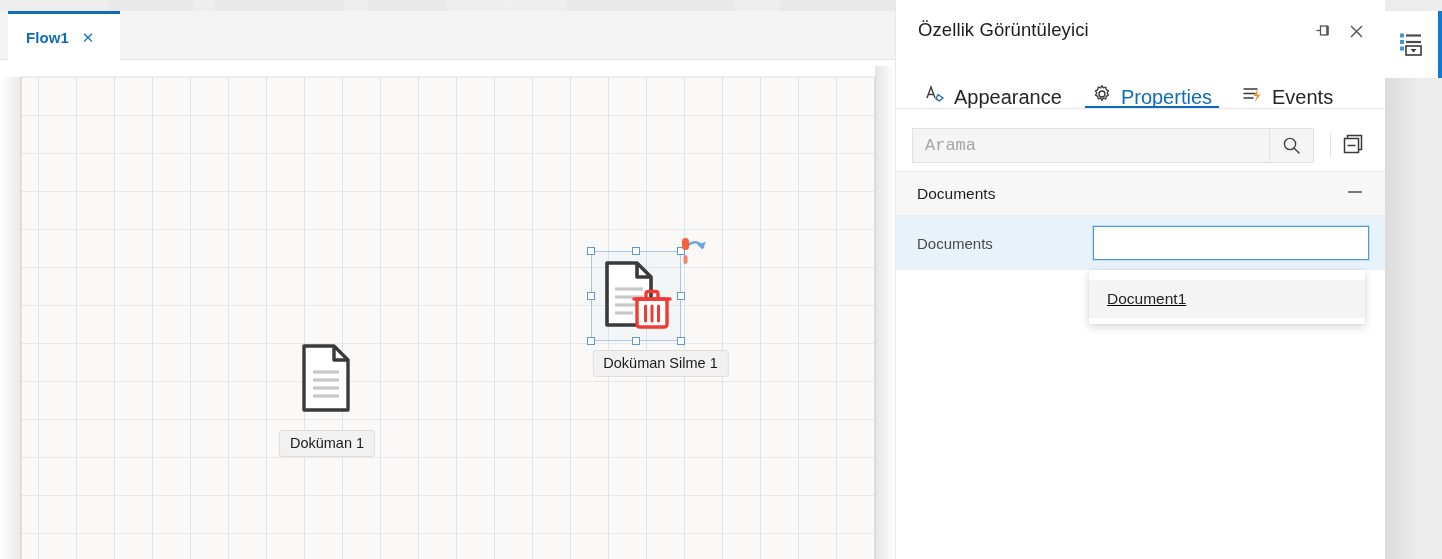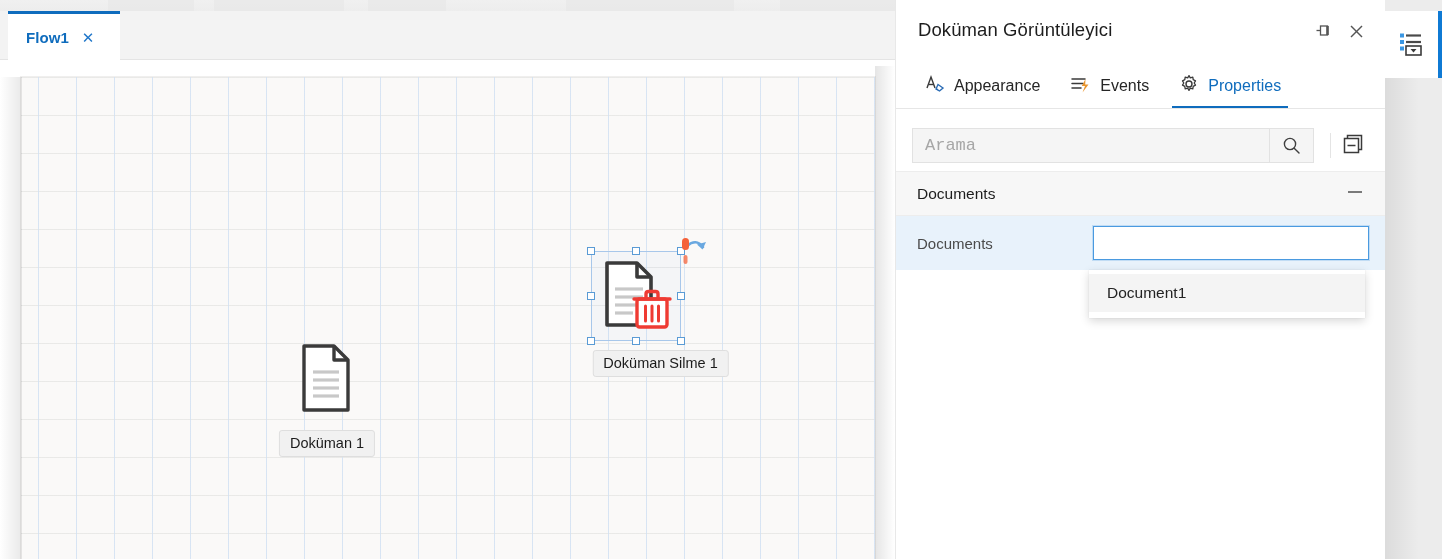--- a/index.html
+++ b/index.html
@@ -119,22 +119,22 @@
   .icon-btn { cursor: pointer; display: inline-flex; align-items: center; justify-content: center; }
 
   .tabs2 {
     position: absolute; left: 0; top: 62px; width: 490px; height: 47px;
     display: flex; align-items: center; gap: 0px; padding-left: 14px;
   }
   .tabs2::after {
     content: ""; position: absolute; left: 0; right: 0; bottom: 0; height: 1px; background: #e6e6e6;
   }
   .ptab {
-    position: relative; height: 47px; display: flex; align-items: center; gap: 9px;
-    padding: 0 15px; cursor: pointer; font-size: 16px; color: #262626;
+    position: relative; height: 47px; display: flex; align-items: flex-end; gap: 9px;
+    padding: 0 15px; cursor: pointer; font-size: 20px; color: #262626;
   }
   .ptab.active { color: #0f6cbd; }
   .ptab.active::after {
     content: ""; position: absolute; left: 8px; right: 8px; bottom: 0; height: 3px; background: #0f6cbd;
   }
 
   .searchrow {
     position: absolute; left: 0; top: 119px; width: 490px; height: 52px;
   }
   .searchbox {
@@ -173,22 +173,23 @@
     box-shadow: 0 0 0 1px rgba(74,154,224,.25);
   }
   .prop-input input {
     width: 100%; height: 100%; border: 0; outline: 0; background: transparent;
     padding: 0 10px; font-size: 15px; color: #1d1d1d; font-family: "Liberation Sans", sans-serif;
   }
 
   .dropdown {
     position: absolute; left: 193px; top: 270px; width: 276px;
     background: #ffffff; box-shadow: 0 3px 9px rgba(0,0,0,.16), 0 0 1px rgba(0,0,0,.12);
-    padding: 4px 0 6px;
+    padding: 10px 0 6px;
     z-index: 30;
+    text-decoration: underline;
   }
   .dd-item {
     height: 38px; display: flex; align-items: center; padding: 0 18px;
     font-size: 15.5px; color: #232323; background: #f4f4f4; cursor: pointer;
   }
 
   
   .rail {
     position: absolute; left: 1385px; top: 0; width: 57px; height: 559px;
     background: #ececec;
@@ -298,21 +299,21 @@
       </div>
     </div>
 
     <div class="canvas-shadow-l"></div>
   </div>
   <div class="canvas-shadow-r"></div>
 
   <div class="panel">
 
     <div class="panel-head">
-      <div class="panel-title">Doküman Görüntüleyici</div>
+      <div class="panel-title">Özellik Görüntüleyici</div>
       <div class="panel-actions">
         <span class="icon-btn">
           <svg width="18" height="18" viewBox="0 0 18 18" aria-hidden="true">
             <rect x="6.5" y="4" width="7" height="9" fill="none" stroke="#555" stroke-width="1.3"></rect>
             <line x1="13.5" y1="4" x2="13.5" y2="13" stroke="#555" stroke-width="2.6"></line>
             <line x1="2.5" y1="8.5" x2="6.5" y2="8.5" stroke="#555" stroke-width="1.3"></line>
           </svg>
         </span>
         <span class="icon-btn">
           <svg width="17" height="17" viewBox="0 0 17 17" aria-hidden="true">
@@ -327,42 +328,42 @@
       <div class="ptab">
         <span>
           <svg width="20" height="20" viewBox="0 0 20 20" aria-hidden="true">
             <path d="M2 14 L6 3 L10 14" fill="none" stroke="#3a3a3a" stroke-width="1.4"></path>
             <line x1="3.6" y1="10.5" x2="8.6" y2="10.5" stroke="#3a3a3a" stroke-width="1.4"></line>
             <path d="M11 15 L13 10.5 L18 14 L14.5 17 Z" fill="none" stroke="#2b6cb5" stroke-width="1.4"></path>
             <line x1="11" y1="15" x2="13.2" y2="15.6" stroke="#2b6cb5" stroke-width="1.4"></line>
           </svg>
         </span>
         <span>Appearance</span>
+      </div>
+      <div class="ptab active">
+        <span>
+          <svg width="20" height="20" viewBox="0 0 20 20" aria-hidden="true">
+            <circle cx="10" cy="10" r="3" fill="none" stroke="#3a3a3a" stroke-width="1.4"></circle>
+            <path d="M10 1.6 l1.3 2.2 2.5 -.6 .4 2.5 2.3 1.1 -1.3 2.2 1.3 2.2 -2.3 1.1 -.4 2.5 -2.5 -.6 -1.3 2.2 -1.3 -2.2 -2.5 .6 -.4 -2.5 -2.3 -1.1 1.3 -2.2 -1.3 -2.2 2.3 -1.1 .4 -2.5 2.5 .6 z" fill="none" stroke="#3a3a3a" stroke-width="1.3" stroke-linejoin="round"></path>
+          </svg>
+        </span>
+        <span>Properties</span>
       </div>
       <div class="ptab">
         <span>
           <svg width="21" height="20" viewBox="0 0 21 20" aria-hidden="true">
             <g stroke="#3a3a3a" stroke-width="1.5" stroke-linecap="round">
               <line x1="2" y1="5" x2="15" y2="5"></line>
               <line x1="2" y1="9.5" x2="13" y2="9.5"></line>
               <line x1="2" y1="14" x2="11" y2="14"></line>
             </g>
             <path d="M15.5 5 L11.8 12 H15 L12.5 18.5 L18.5 10.5 H15.2 Z" fill="#e9952e"></path>
           </svg>
         </span>
         <span>Events</span>
-      </div>
-      <div class="ptab active">
-        <span>
-          <svg width="20" height="20" viewBox="0 0 20 20" aria-hidden="true">
-            <circle cx="10" cy="10" r="3" fill="none" stroke="#3a3a3a" stroke-width="1.4"></circle>
-            <path d="M10 1.6 l1.3 2.2 2.5 -.6 .4 2.5 2.3 1.1 -1.3 2.2 1.3 2.2 -2.3 1.1 -.4 2.5 -2.5 -.6 -1.3 2.2 -1.3 -2.2 -2.5 .6 -.4 -2.5 -2.3 -1.1 1.3 -2.2 -1.3 -2.2 2.3 -1.1 .4 -2.5 2.5 .6 z" fill="none" stroke="#3a3a3a" stroke-width="1.3" stroke-linejoin="round"></path>
-          </svg>
-        </span>
-        <span>Properties</span>
       </div>
     </div>
 
     <div class="searchrow">
       <div class="searchbox">
         <input type="text" placeholder="Arama" style="">
         <span class="search-go">
           <svg width="19" height="19" viewBox="0 0 19 19" aria-hidden="true">
             <circle cx="8" cy="8" r="5.6" fill="none" stroke="#3f3f3f" stroke-width="1.4"></circle>
             <line x1="12.2" y1="12.2" x2="17" y2="17" stroke="#3f3f3f" stroke-width="1.4" stroke-linecap="round"></line>

